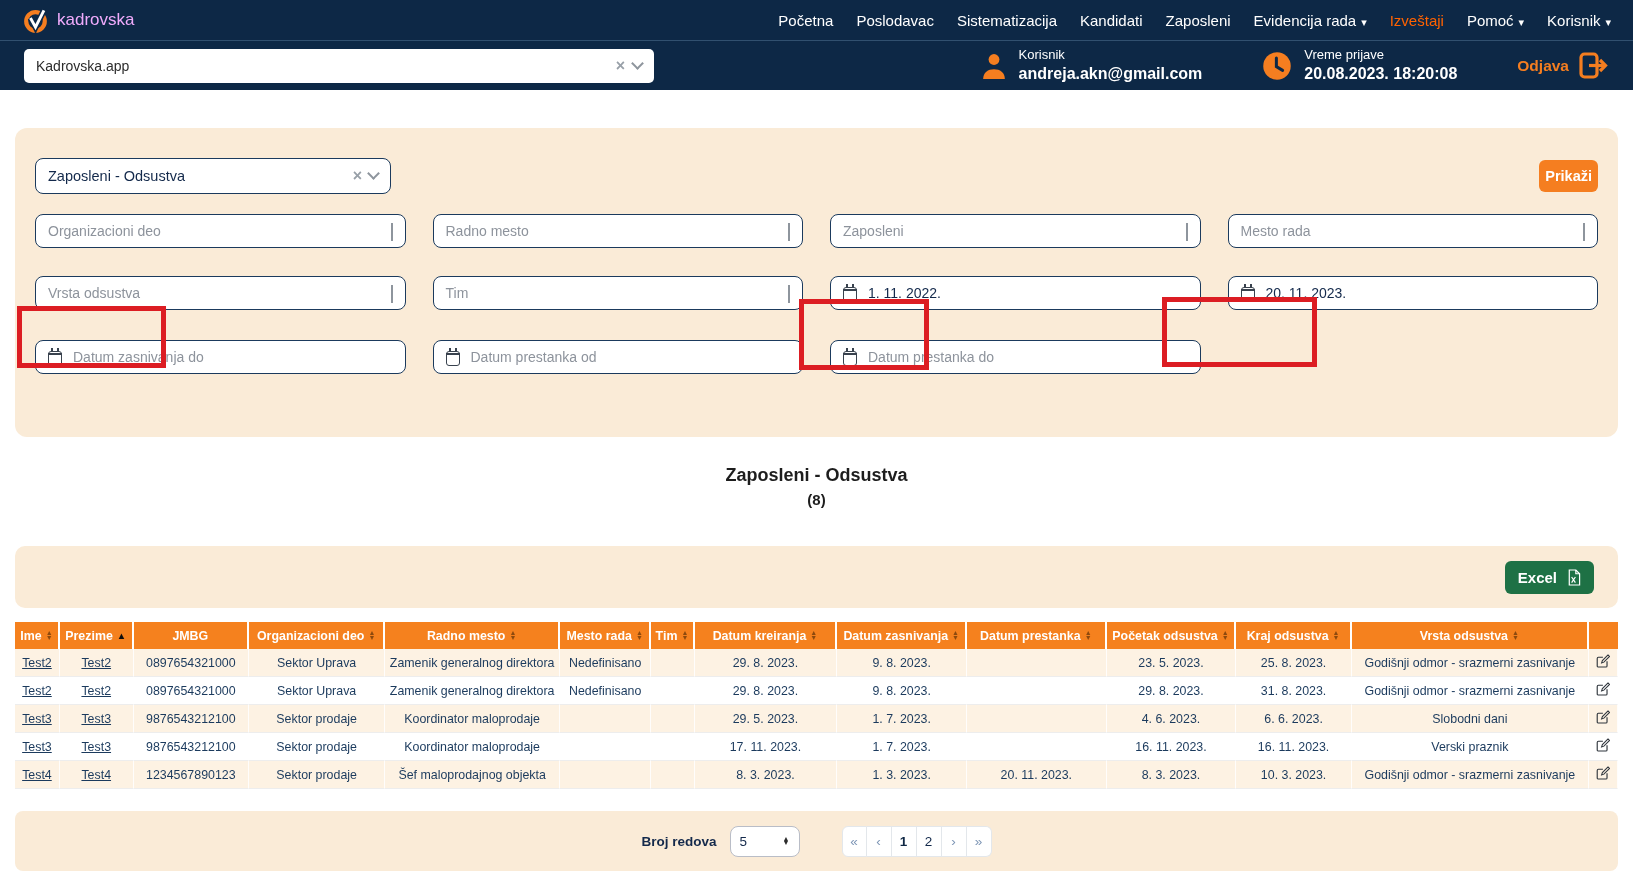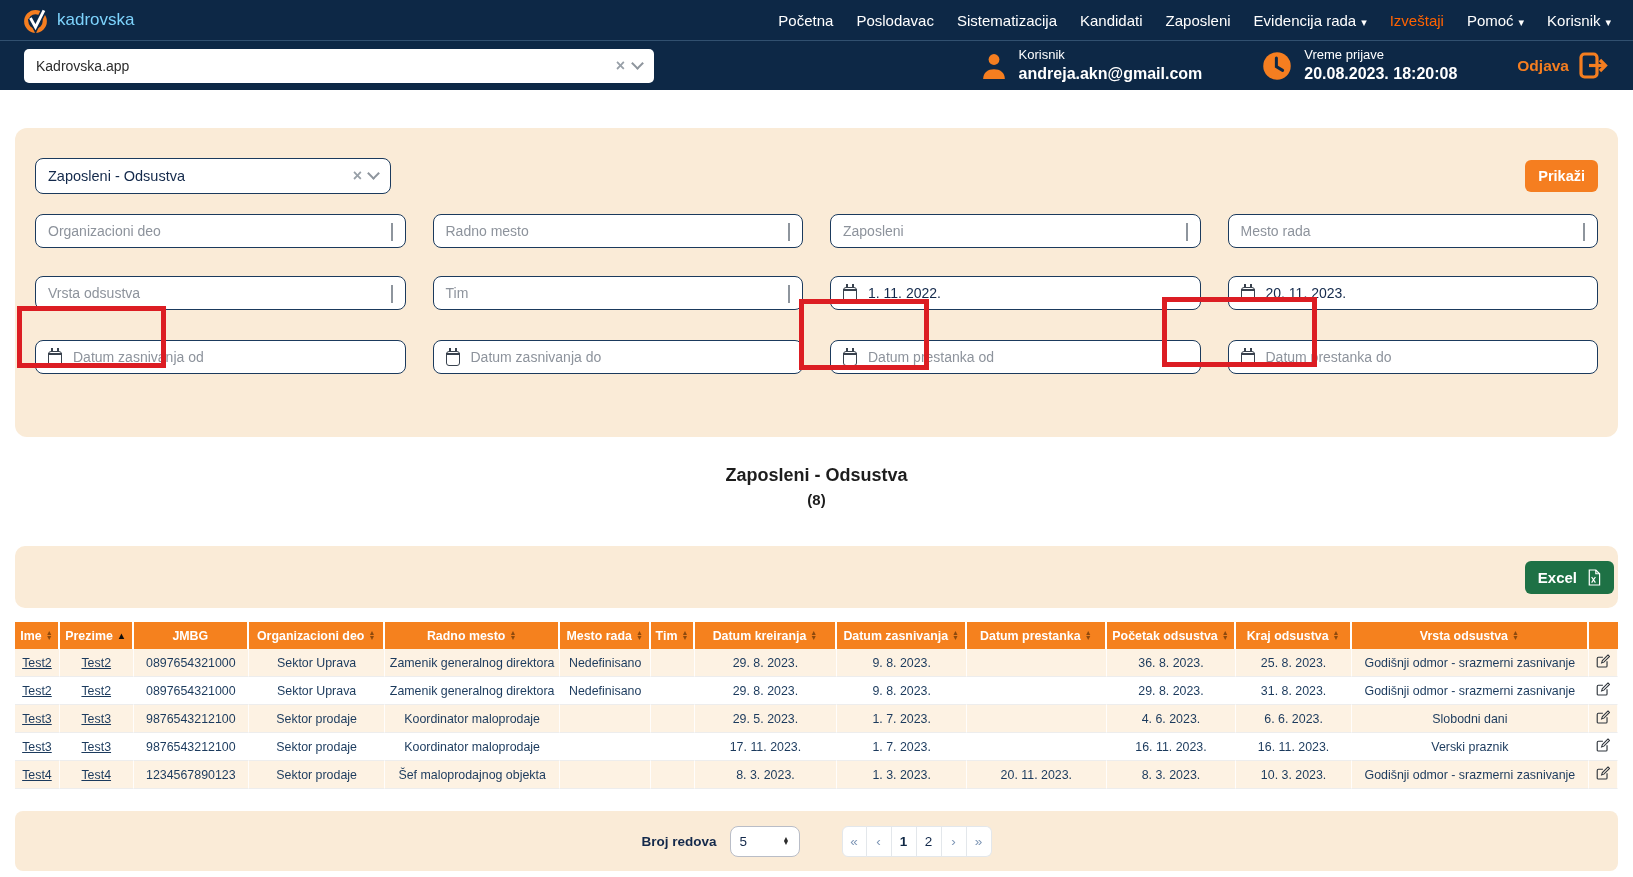--- a/index.html
+++ b/index.html
@@ -3,21 +3,21 @@
 <meta charset="utf-8">
 <style>
   * { box-sizing: border-box; }
   html,body { margin:0; padding:0; }
   body {
     width:1633px; height:877px; background:#fff; overflow:hidden; position:relative;
     font-family:"Liberation Sans", sans-serif; color:#1b3a5d;
   }
   
   .navbar { background:#0d2846; height:40px; display:flex; align-items:center; padding:0 22px; }
-  .brand { display:flex; align-items:center; gap:8px; color:#7dd3fc; font-size:17px; }
+  .brand { display:flex; align-items:center; gap:8px; color:#f0abfc; font-size:17px; }
   .nav-items { margin-left:auto; display:flex; gap:23px; align-items:center; color:#fff; font-size:15px; }
   .nav-item { cursor:pointer; white-space:nowrap; }
   .nav-item.active { color:#ff6200; }
   .caret::after { content:"▾"; margin-left:5px; font-size:11px; }
   
   .appbar { background:#0d2846; height:50px; border-top:1px solid #31506f; display:flex; align-items:center; padding:16px 24px; }
   .app-select { width:630px; height:34px; background:#fff; border-radius:5px; display:flex; align-items:center; padding:0 12px; font-size:14px; color:#2c2c2c; }
   .clear-x { color:#98a0a8; font-weight:bold; font-size:16px; line-height:1; }
   .chev { width:9px; height:9px; border-right:2.6px solid #8e959d; border-bottom:2.6px solid #8e959d; transform:rotate(45deg); margin-top:-5px; }
   .app-select .clear-x { margin-left:auto; margin-right:8px; }
@@ -26,41 +26,41 @@
   .info-lines { display:flex; flex-direction:column; line-height:1.25; }
   .info-label { font-size:13px; }
   .info-value { font-size:16px; font-weight:bold; }
   .logout { display:flex; align-items:center; gap:10px; color:#f57e20; font-size:15.5px; font-weight:bold; cursor:pointer; }
   
   .main { padding:0 15px; }
   .filter-panel { margin-top:38px; background:#faebd7; border-radius:12px; padding:30px 20px 28px; height:309px; position:relative; }
   .fp-top { display:flex; justify-content:space-between; align-items:flex-start; }
   .report-select { width:356px; height:36px; background:#fff; border:1.5px solid #1b3a5d; border-radius:8px; display:flex; align-items:center; padding:0 12px; font-size:14.5px; color:#13294b; }
   .report-select .clear-x { margin-left:auto; margin-right:7px; }
-  .btn-prikazi { background:#f57e20; color:#fff; font-weight:bold; font-size:14.5px; border:none; border-radius:6px; padding:8px 13px; margin-top:2px; cursor:pointer; font-family:inherit; }
+  .btn-prikazi { background:#f57e20; color:#fff; font-weight:bold; font-size:14.5px; border:none; border-radius:6px; padding:8px 6px; margin-top:2px; cursor:pointer; font-family:inherit; }
   .fp-check { margin-top:18px; display:flex; align-items:center; gap:9px; font-weight:bold; font-size:14.5px; color:#13294b; }
   .checkbox { width:17px; height:17px; background:#fff; border:1px solid #c6cbd2; border-radius:4px; cursor:pointer; }
   .fp-grid { display:grid; grid-template-columns:repeat(4,1fr); column-gap:27px; }
   .g1 { margin-top:20px; } .g2 { margin-top:28px; } .g3 { margin-top:30px; }
   .field { height:34px; background:#fff; border:1px solid #1b3a5d; border-radius:8px; display:flex; align-items:center; padding:0 12px; font-size:14px; color:#8d939c; }
   .field .chev-wrap { margin-left:auto; }
   .field .val { color:#13294b; }
   .cal { width:14px; height:15px; border:1.9px solid #39424e; border-radius:3px; position:relative; margin-right:11px; flex:none; margin-top:2px; }
   .cal::before { content:""; position:absolute; left:-1px; right:-1px; top:1.5px; height:2.2px; background:#39424e; }
   .cal::after { content:""; position:absolute; top:-4px; left:2px; width:2px; height:3px; background:#39424e; box-shadow:6px 0 0 #39424e; }
   .red-box { position:absolute; border:5px solid #dc1d23; pointer-events:none; }
   .red1 { left:2px;    top:178px; width:149px; height:62px; }
   .red2 { left:784px;  top:171px; width:130px; height:71px; }
   .red3 { left:1147px; top:169px; width:155px; height:70px; }
   
   .results-title { margin-top:28px; text-align:center; color:#1d1d1d; }
   .results-title .t1 { font-size:18px; font-weight:bold; }
   .results-title .t2 { font-size:15px; font-weight:bold; margin-top:5px; }
   
-  .excel-bar { margin-top:38px; background:#faebd7; border-radius:10px; height:62px; display:flex; align-items:center; justify-content:flex-end; padding:0 4px; }
+  .excel-bar { margin-top:38px; background:#faebd7; border-radius:10px; height:62px; display:flex; align-items:center; justify-content:flex-end; padding:0 24px; }
   .btn-excel { background:#1e7145; color:#fff; font-weight:bold; font-size:15px; border:none; border-radius:6px; padding:8px 13px; display:flex; align-items:center; gap:9px; cursor:pointer; font-family:inherit; }
   
   table.grid { width:100%; margin-top:14px; border-collapse:separate; border-spacing:0; table-layout:fixed; }
   .grid th { background:#f5811e; color:#fff; font-size:12.4px; font-weight:bold; height:27px; border-right:2px solid #fff; padding:0 16px; white-space:nowrap; overflow:hidden; cursor:pointer; }
   .grid th:last-child { border-right:none; }
   .th-inner { display:flex; align-items:center; justify-content:center; gap:4px; }
   .sort-icon { display:inline-flex; flex-direction:column; line-height:0.62; font-size:7px; color:rgba(55,28,0,0.55); }
   .sort-icon::before { content:"▲"; } .sort-icon::after { content:"▼"; }
   .sort-active { display:inline-flex; font-size:9.5px; color:#0d0d0d; }
   .sort-active::before { content:"▲"; }
@@ -189,24 +189,20 @@
         <span class="cal"></span>
         <span class="val">1. 11. 2022.</span>
       </div>
       <div class="field">
         <span class="cal"></span>
         <span class="val">20. 11. 2023.</span>
       </div>
     </div>
 
     <div class="fp-grid g3">
-      <div class="field">
-        <span class="cal"></span>
-        <span>Datum zasnivanja od</span>
-      </div>
       <div class="field">
         <span class="cal"></span>
         <span>Datum zasnivanja do</span>
       </div>
       <div class="field">
         <span class="cal"></span>
         <span>Datum prestanka od</span>
       </div>
       <div class="field">
         <span class="cal"></span>
@@ -339,21 +335,21 @@
         <td><a class="cell-link">Test2</a></td>
         <td><a class="cell-link">Test2</a></td>
         <td>0897654321000</td>
         <td>Sektor Uprava</td>
         <td>Zamenik generalnog direktora</td>
         <td>Nedefinisano</td>
         <td></td>
         <td>29. 8. 2023.</td>
         <td>9. 8. 2023.</td>
         <td></td>
-        <td>36. 8. 2023.</td>
+        <td>23. 5. 2023.</td>
         <td>25. 8. 2023.</td>
         <td>Godišnji odmor - srazmerni zasnivanje</td>
         <td><span class="edit-btn">
               <svg width="14" height="14" viewBox="0 0 16 16">
                 <path d="M12.6 8.4v5.2c0 .7-.6 1.3-1.3 1.3H2.7c-.7 0-1.3-.6-1.3-1.3V5c0-.7.6-1.3 1.3-1.3h5.2" fill="none" stroke="#2f353c" stroke-width="1.3"></path>
                 <path d="M13.8 1.1 7.3 7.6l-.9 2.6 2.6-.9 6.5-6.5z" fill="none" stroke="#2f353c" stroke-width="1.2"></path>
               </svg>
             </span></td>
       </tr>
       <tr class="even">

